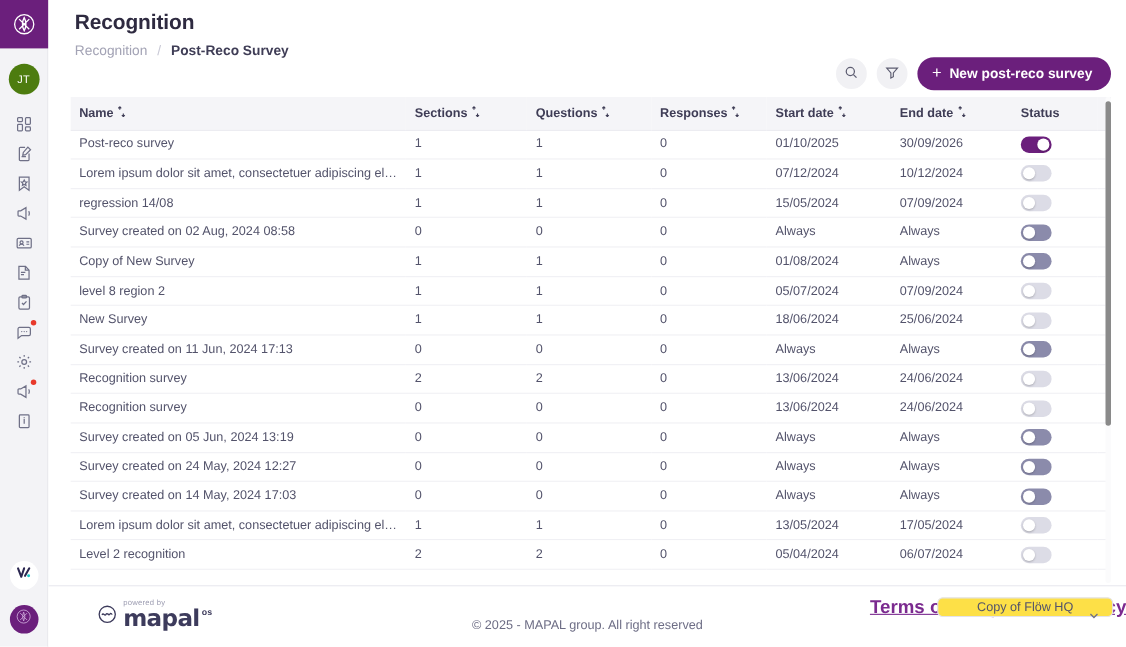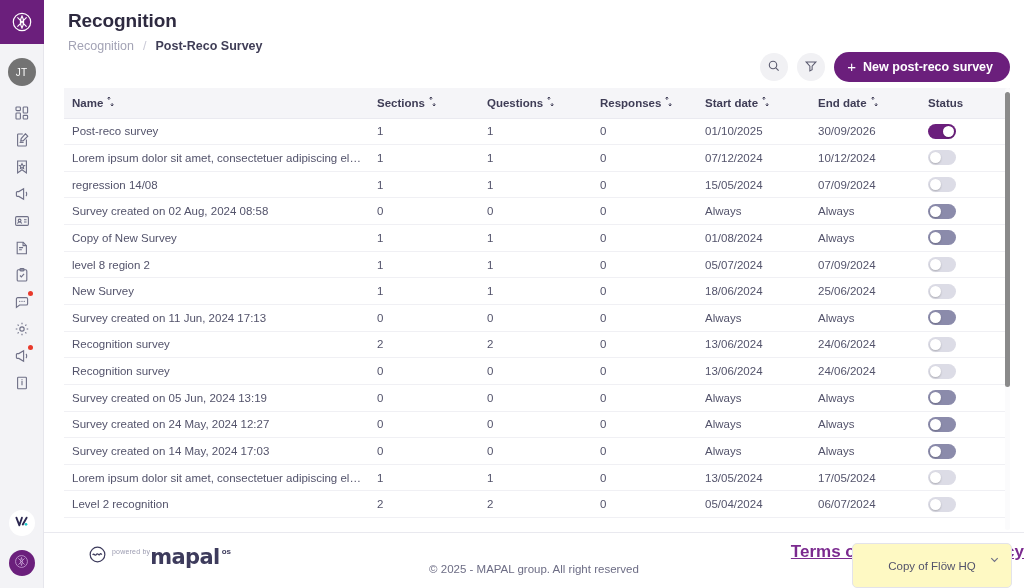--- a/index.html
+++ b/index.html
@@ -24,21 +24,21 @@
   }
   .brand-block {
     width: 44px; height: 44px;
     background: #6b1f7c;
     display: flex; align-items: center; justify-content: center;
     flex: 0 0 44px;
   }
   .brand-block svg { display:block; }
   .avatar {
     width: 28px; height: 28px; border-radius: 50%;
-    background: #737373; color: #fff;
+    background: #4d7c0f; color: #fff;
     font-size: 10px; font-weight: normal; letter-spacing: .3px;
     display: flex; align-items: center; justify-content: center;
     margin-top: 14px; margin-bottom: 14px;
     flex: 0 0 28px;
   }
   .nav-icon {
     width: 44px; height: 26px;
     display: flex; align-items: center; justify-content: center;
     position: relative;
     margin-bottom: 1px;
@@ -172,42 +172,42 @@
   
   .footer {
     position: absolute; left: 0; right: 0; bottom: 0; height: 56px;
     border-top: 1px solid #e9e9ef;
     background: #fff;
   }
   .footer-logo {
     position: absolute; left: 44px; top: 12px;
     display: flex; align-items: flex-end; gap: 5px;
   }
-  .mapal-text { display: flex; flex-direction: row; line-height: 1; }
+  .mapal-text { display: flex; flex-direction: column; line-height: 1; }
   .powered { font-size: 7px; color: #9b9bb0; letter-spacing: .2px; margin-bottom: 1px; }
   .mapal-word {
     font-size: 21px; font-weight: bold; color: #3d3b5c;
     letter-spacing: -.6px; line-height: .95;
     font-family: "DejaVu Sans", sans-serif;
   }
   .mapal-os { font-size: 8px; color: #3d3b5c; font-weight: bold; }
   .footer-center {
     position: absolute; left: 0; right: 0; top: 9px; text-align: center;
   }
   .footer-links {
     font-size: 17px; font-weight: bold; color: #7b2a8f; text-align: right;
   }
   .footer-links a { color: #7b2a8f; text-decoration: underline; cursor: pointer; }
   .footer-sep { color: #7b2a8f; }
   .footer-copy { font-size: 11.5px; color: #6d6d85; margin-top: 1px; }
   .site-select {
     position: absolute; right: 12px; top: 10px;
-    width: 160px; height: 45px;
+    width: 160px; height: 18px;
     border: 1px solid #e3e3ea; border-radius: 5px;
-    background: #fef9c3;
+    background: #fde047;
     display: flex; align-items: center; justify-content: center;
     font-size: 11.5px; color: #53536b; cursor: pointer; position: absolute; text-align: center;
   }
   .site-select .chev { position: absolute; right: 11px; top: 10px; }
 </style>
 </head>
 <body>
 
 <div id="app">
 

